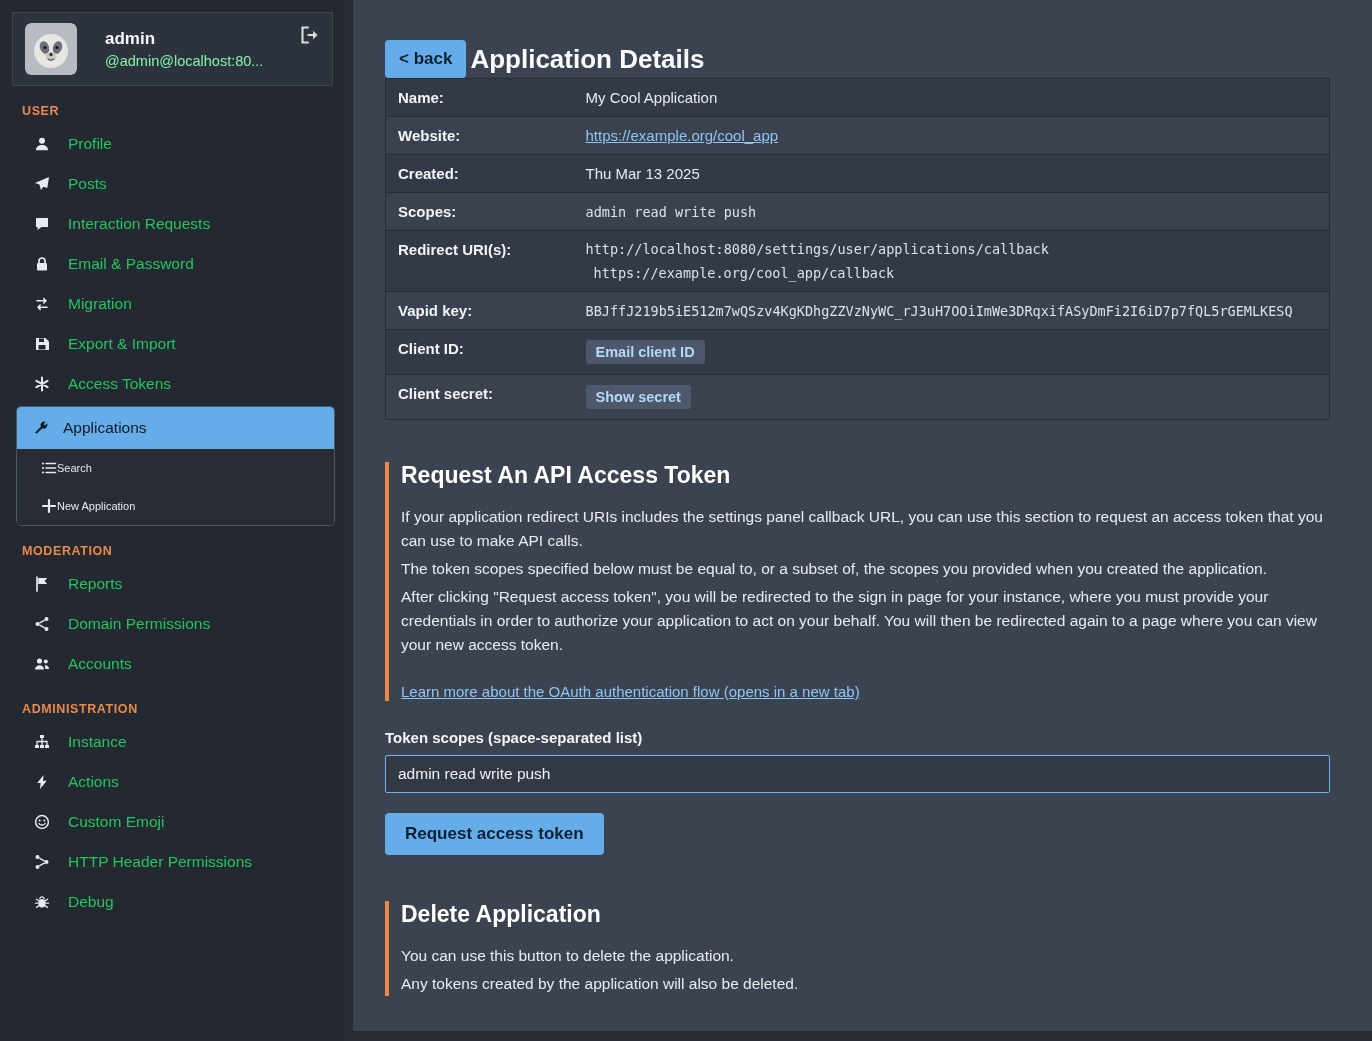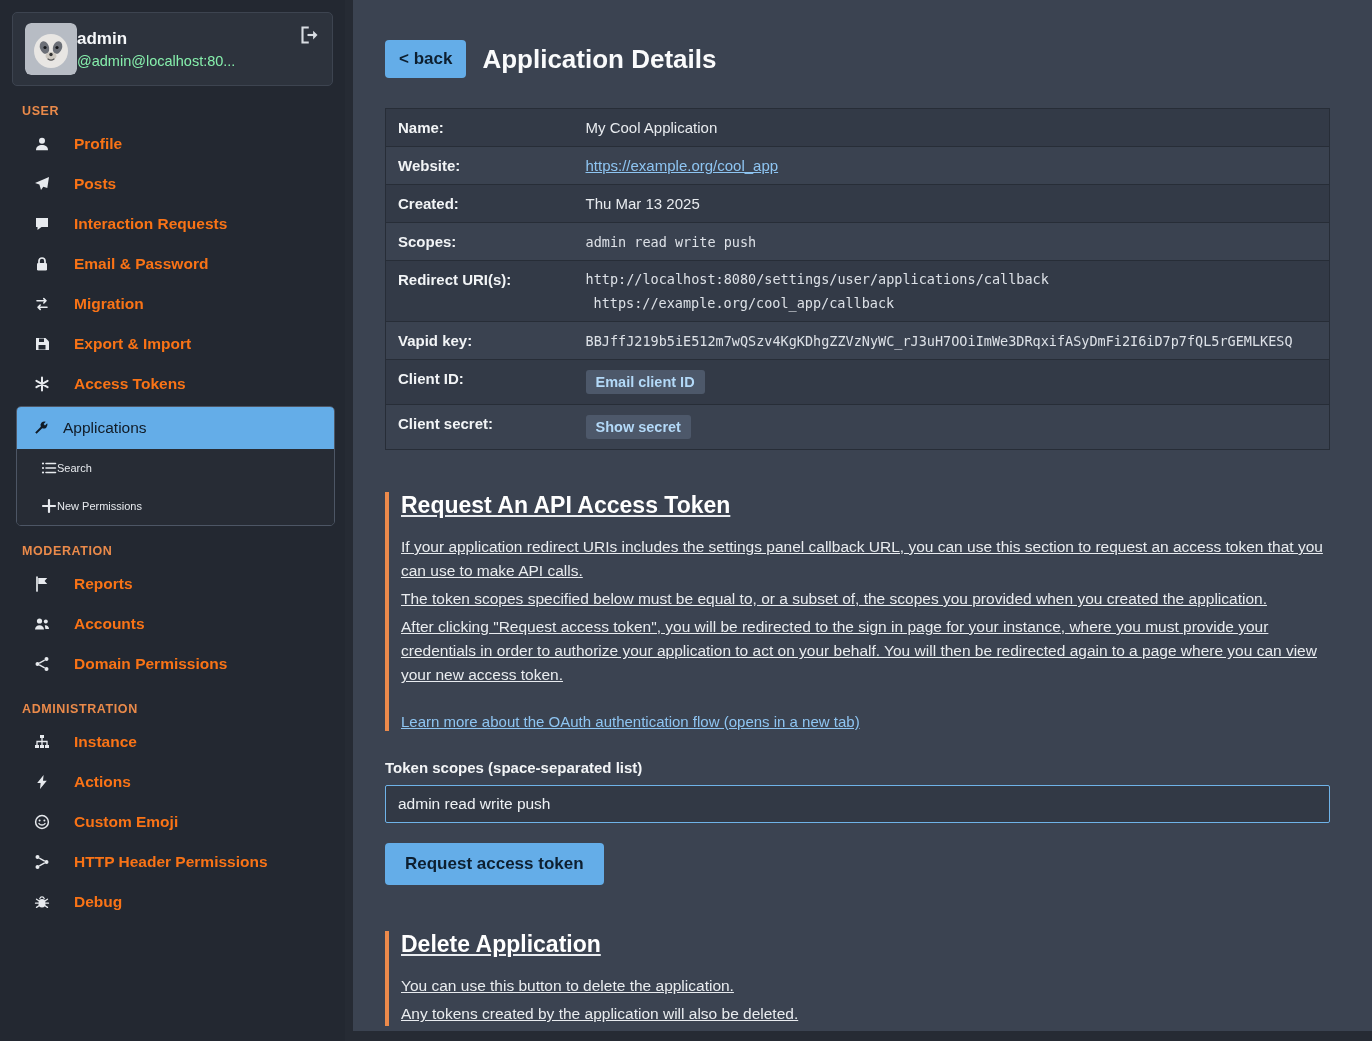--- a/index.html
+++ b/index.html
@@ -7,55 +7,55 @@
   body {
     width:1372px; height:1041px; overflow:hidden;
     background:#262b34;
     font-family:"Liberation Sans", sans-serif;
     display:flex;
     color:#e8ebef;
   }
   
   .sidebar { width:345px; min-width:345px; background:#232831; height:100%; overflow:hidden; }
   .user-card {
-    margin:12px; background:#2d333d; border:1px solid #3d4450; border-radius:5px;
-    padding:10px 12px; display:flex; align-items:center; gap:0; position:relative;
+    margin:12px; background:#2d333d; border:1px solid #3d4450; border-radius:0;
+    padding:10px 12px; display:flex; align-items:center; gap:28px; position:relative;
   }
   .avatar { width:52px; height:52px; border-radius:6px; flex:none; overflow:hidden; }
   .user-meta { min-width:0; }
   .user-name { font-weight:bold; font-size:17px; color:#f5f7f9; margin-bottom:4px; }
   .user-handle { font-size:14.5px; color:#86efac; white-space:nowrap; overflow:hidden; }
   .logout { position:absolute; top:12px; right:12px; color:#d9dde3; cursor:pointer; }
   .logout svg { width:20px; height:20px; }
   .sec-label {
     color:#ea8a4a; font-weight:bold; font-size:12.5px; letter-spacing:.6px;
     margin:18px 0 6px 22px;
   }
   .nav-item {
-    display:flex; align-items:center; gap:24px; padding:11px 16px 11px 34px;
-    font-size:15.5px; color:#f97316; cursor:pointer;font-weight:bold;
+    display:flex; align-items:center; gap:18px; padding:11px 16px 11px 34px;
+    font-size:15.5px; color:#22c55e; cursor:pointer;
   }
   .nav-item .i { color:#e7eaee; }
   .app-group { margin:2px 10px 4px 16px; border:1px solid #4d5665; border-radius:5px; overflow:hidden; }
   .app-head {
     display:flex; align-items:center; gap:14px; padding:12px 16px;
     background:#64ade8; color:#101b26; font-weight:normal; font-size:15.5px; cursor:pointer;
   }
   .app-head .i { color:#101b26; }
   .app-sub {
     display:flex; align-items:center; gap:0; padding:11px 16px 11px 24px;
     background:#272c35; color:#e7eaee; font-size:11px; cursor:pointer;
   }
   .i { width:16px; height:16px; flex:none; }
   
   .main {
     flex:1; margin-left:8px; margin-bottom:10px; background:#3b4351;
     padding:40px 42px 36px 32px; overflow:hidden;
   }
-  .page-head { display:flex; align-items:center; gap:16px; margin-bottom:30px; }
+  .page-head { display:flex; align-items:center; gap:4px; }
   .back-btn {
     background:#64ade8; color:#0d1f30; font-weight:bold; font-size:17px;
     padding:9px 14px; border:none; border-radius:4px; cursor:pointer;
     font-family:"Liberation Sans", sans-serif;
   }
   .page-title { font-size:26px; font-weight:bold; color:#fafbfc; margin:0; }
   
   table.details { width:100%; border-collapse:collapse; border:1px solid #272d37; font-size:15px; }
   table.details tr:nth-child(odd)  { background:#333a47; }
   table.details tr:nth-child(even) { background:#3a4250; }
@@ -67,21 +67,21 @@
   table.details td { padding:10px 12px; color:#e8ebef; }
   .mono { font-family:"DejaVu Sans Mono", monospace; font-size:13.5px; color:#dde1e7; }
   .mono + .mono { margin-top:8px;padding-left:8px; }
   a.tlink { color:#8ec5f2; text-decoration:underline; cursor:pointer; }
   .show-btn {
     background:#4d586a; color:#b3d9f8; font-weight:bold; font-size:14.5px;
     border:none; border-radius:3px; padding:4px 10px; cursor:pointer;
     font-family:"Liberation Sans", sans-serif;
   }
   
-  .section-block { margin-top:42px; border-left:4px solid #ec8a4b; padding-left:12px;text-decoration:underline; }
+  .section-block { margin-top:42px; border-left:4px solid #ec8a4b; padding-left:12px; }
   .section-block h2 { margin:0 0 16px; font-size:23px; font-weight:bold; color:#ffffff; }
   .section-block p { margin:0 0 4px; font-size:15.5px; line-height:1.55; color:#e9ecef; max-width:960px; }
   .learn-link { display:inline-block; margin-top:22px; font-size:15px; }
   .form-area { margin-top:28px; }
   .form-label { display:block; font-weight:bold; font-size:15px; color:#f2f4f6; margin-bottom:9px; }
   .scopes-input {
     width:100%; background:#323945; border:1.5px solid #6fb3e8; border-radius:2px;
     color:#eef1f4; font-size:15.5px; padding:9px 12px;
     font-family:"Liberation Sans", sans-serif;
   }
@@ -185,50 +185,50 @@
             <circle cx="2" cy="3.5" r="1.1" fill="currentColor"></circle>
             <circle cx="2" cy="8" r="1.1" fill="currentColor"></circle>
             <circle cx="2" cy="12.5" r="1.1" fill="currentColor"></circle>
           </svg></span>
       <span>Search</span>
     </div>
     <div class="app-sub">
       <span class="i"><svg viewBox="0 0 16 16">
             <path d="M8 2v12M2 8h12" stroke="currentColor" stroke-width="2.2" stroke-linecap="round"></path>
           </svg></span>
-      <span>New Permissions</span>
+      <span>New Application</span>
     </div>
   </div>
 
   <div class="sec-label">MODERATION</div>
 
   <div class="nav-item">
     <span class="i"><svg viewBox="0 0 16 16">
           <path d="M3 1v14" stroke="currentColor" stroke-width="1.7" stroke-linecap="round"></path>
           <path d="M4.2 2h9l-2.6 3 2.6 3h-9z" fill="currentColor"></path>
         </svg></span>
     <span>Reports</span>
+  </div>
+  <div class="nav-item">
+    <span class="i"><svg viewBox="0 0 16 16">
+          <circle cx="12.5" cy="3" r="2" fill="currentColor"></circle>
+          <circle cx="3.5" cy="8" r="2" fill="currentColor"></circle>
+          <circle cx="12.5" cy="13" r="2" fill="currentColor"></circle>
+          <path d="M5.3 7.1l5.4-3M5.3 8.9l5.4 3" stroke="currentColor" stroke-width="1.4"></path>
+        </svg></span>
+    <span>Domain Permissions</span>
   </div>
   <div class="nav-item">
     <span class="i"><svg viewBox="0 0 16 16">
           <circle cx="5.5" cy="5" r="2.6" fill="currentColor"></circle>
           <path d="M1 13.5c0-2.7 2-4.3 4.5-4.3S10 10.8 10 13.5z" fill="currentColor"></path>
           <circle cx="11.8" cy="5.5" r="2" fill="currentColor"></circle>
           <path d="M10.8 9.3c2.4-.2 4.2 1.3 4.2 3.7h-3.6z" fill="currentColor"></path>
         </svg></span>
     <span>Accounts</span>
-  </div>
-  <div class="nav-item">
-    <span class="i"><svg viewBox="0 0 16 16">
-          <circle cx="12.5" cy="3" r="2" fill="currentColor"></circle>
-          <circle cx="3.5" cy="8" r="2" fill="currentColor"></circle>
-          <circle cx="12.5" cy="13" r="2" fill="currentColor"></circle>
-          <path d="M5.3 7.1l5.4-3M5.3 8.9l5.4 3" stroke="currentColor" stroke-width="1.4"></path>
-        </svg></span>
-    <span>Domain Permissions</span>
   </div>
 
   <div class="sec-label">ADMINISTRATION</div>
 
   <div class="nav-item">
     <span class="i"><svg viewBox="0 0 16 16">
           <rect x="6" y="1" width="4" height="3" fill="currentColor"></rect>
           <rect x="1" y="11" width="4" height="3" fill="currentColor"></rect>
           <rect x="6" y="11" width="4" height="3" fill="currentColor"></rect>
           <rect x="11" y="11" width="4" height="3" fill="currentColor"></rect>

